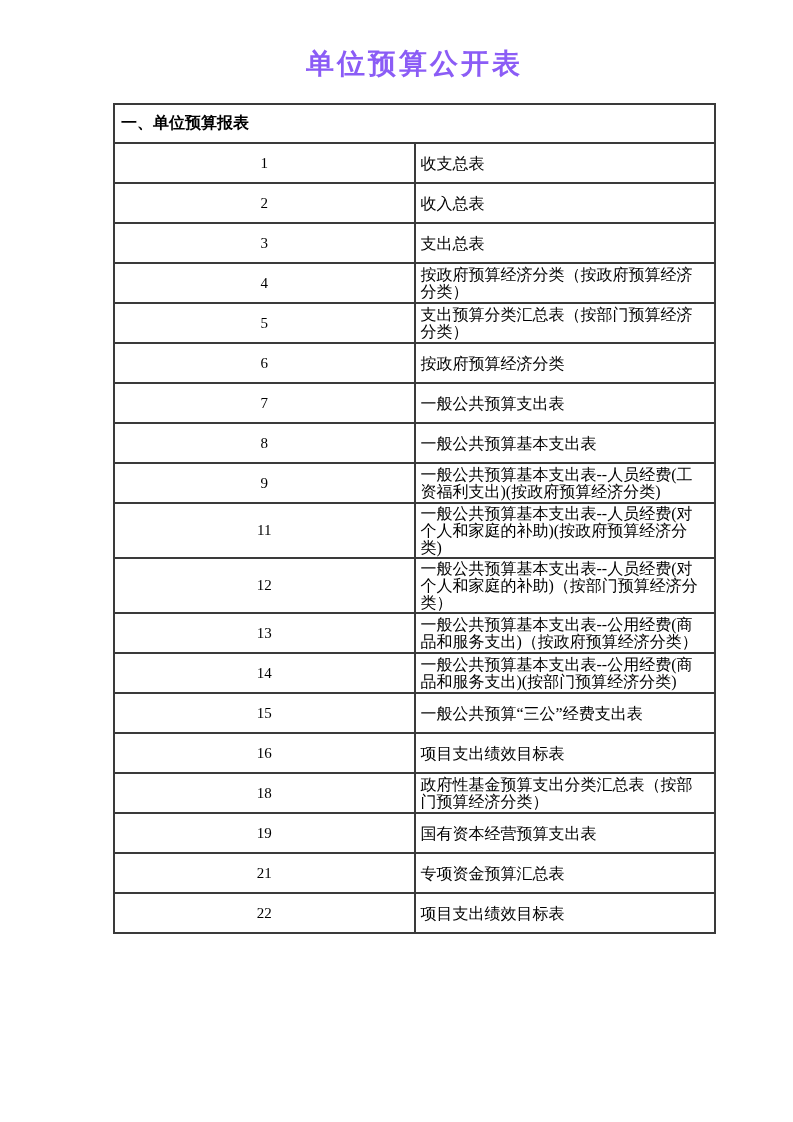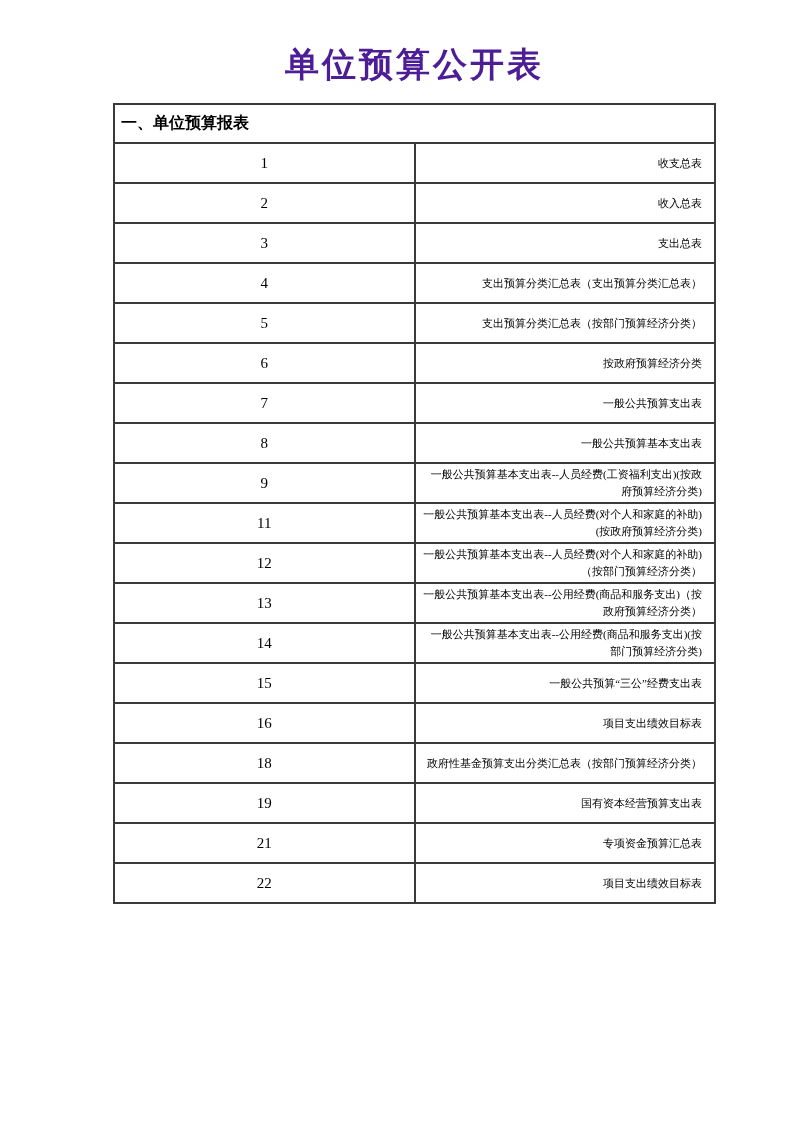--- a/index.html
+++ b/index.html
@@ -18,24 +18,24 @@
   }
   .doc-title {
     position: absolute;
     top: 49px;
     left: 113px;
     width: 603px;
     margin: 0;
     text-align: center;
     font-family: "Liberation Sans", "DejaVu Sans", sans-serif;
     font-weight: bold;
-    font-size: 34px;
+    font-size: 28px;
     letter-spacing: 3px;
     line-height: 30px;
-    color: #4c1d95;
+    color: #8b5cf6;
   }
   table.budget-table {
     position: absolute;
     top: 103px;
     left: 113px;
     width: 603px;
     border-collapse: collapse;
     table-layout: fixed;
   }
   table.budget-table th,
@@ -55,23 +55,23 @@
   }
   td.num-cell {
     width: 68px;
     height: 36px;
     text-align: center;
     font-size: 15px;
     padding: 0;
   }
   td.name-cell {
     height: 36px;
-    text-align: right;
+    text-align: left;
     padding: 1px 12px 1px 5px;
-    font-size: 11px;
+    font-size: 16px;
     line-height: 17px;
     word-break: break-all;
   }
 </style>
 </head>
 <body>
 
 <div class="page">
   <h1 class="doc-title">单位预算公开表</h1>
 
@@ -92,21 +92,21 @@
     <td class="name-cell">收入总表</td>
   </tr>
 
   <tr>
     <td class="num-cell">3</td>
     <td class="name-cell">支出总表</td>
   </tr>
 
   <tr>
     <td class="num-cell">4</td>
-    <td class="name-cell">支出预算分类汇总表（支出预算分类汇总表）</td>
+    <td class="name-cell">按政府预算经济分类（按政府预算经济分类）</td>
   </tr>
 
   <tr>
     <td class="num-cell">5</td>
     <td class="name-cell">支出预算分类汇总表（按部门预算经济分类）</td>
   </tr>
 
   <tr>
     <td class="num-cell">6</td>
     <td class="name-cell">按政府预算经济分类</td>

